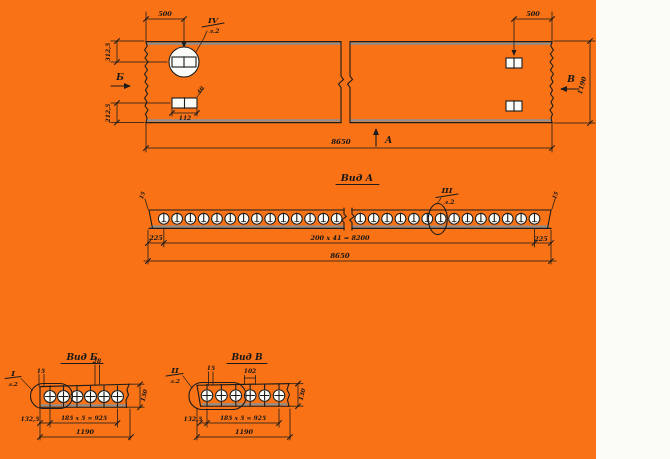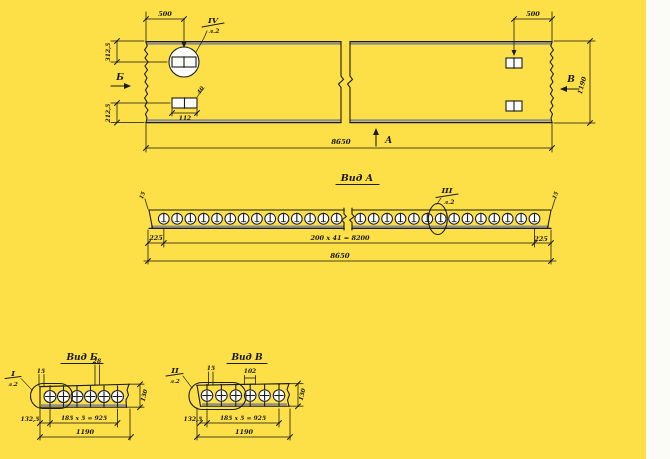--- a/index.html
+++ b/index.html
@@ -1,16 +1,16 @@
 <!DOCTYPE html>
 <html><head>
 <meta charset="utf-8">
 <style>
   html,body{margin:0;padding:0;background:#fbfbf8;}
-  #canvas{position:relative;width:646px;height:459px;background:#fde047;overflow:hidden;}
+  #canvas{position:relative;width:596px;height:459px;background:#f97316;overflow:hidden;}
   svg{display:block;}
   .ln{stroke:#1c1c1c;stroke-width:1.1;fill:none;stroke-linecap:round;}
   .thin{stroke:#1c1c1c;stroke-width:0.8;fill:none;stroke-linecap:round;}
   .gray{stroke:#8f8f8f;stroke-width:2.2;fill:none;}
   .fillw{fill:#fbfbf8;stroke:#1c1c1c;stroke-width:1.1;}
   .solid{fill:#1c1c1c;stroke:none;}
   text{font-family:"DejaVu Serif",serif;font-style:italic;font-weight:bold;fill:#161616;}
   .t65{font-size:6.5px;} .t6{font-size:6px;} .t55{font-size:5.5px;}
   .t7{font-size:7px;} .t8{font-size:8px;} .t9{font-size:9px;} .t95{font-size:9.5px;}
 </style>

